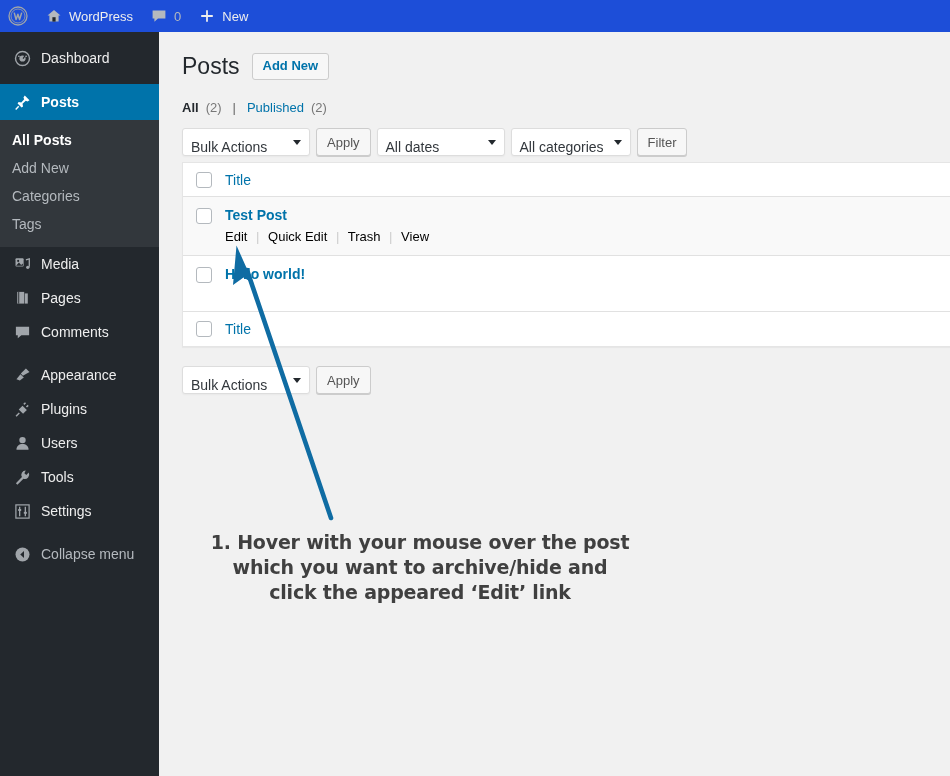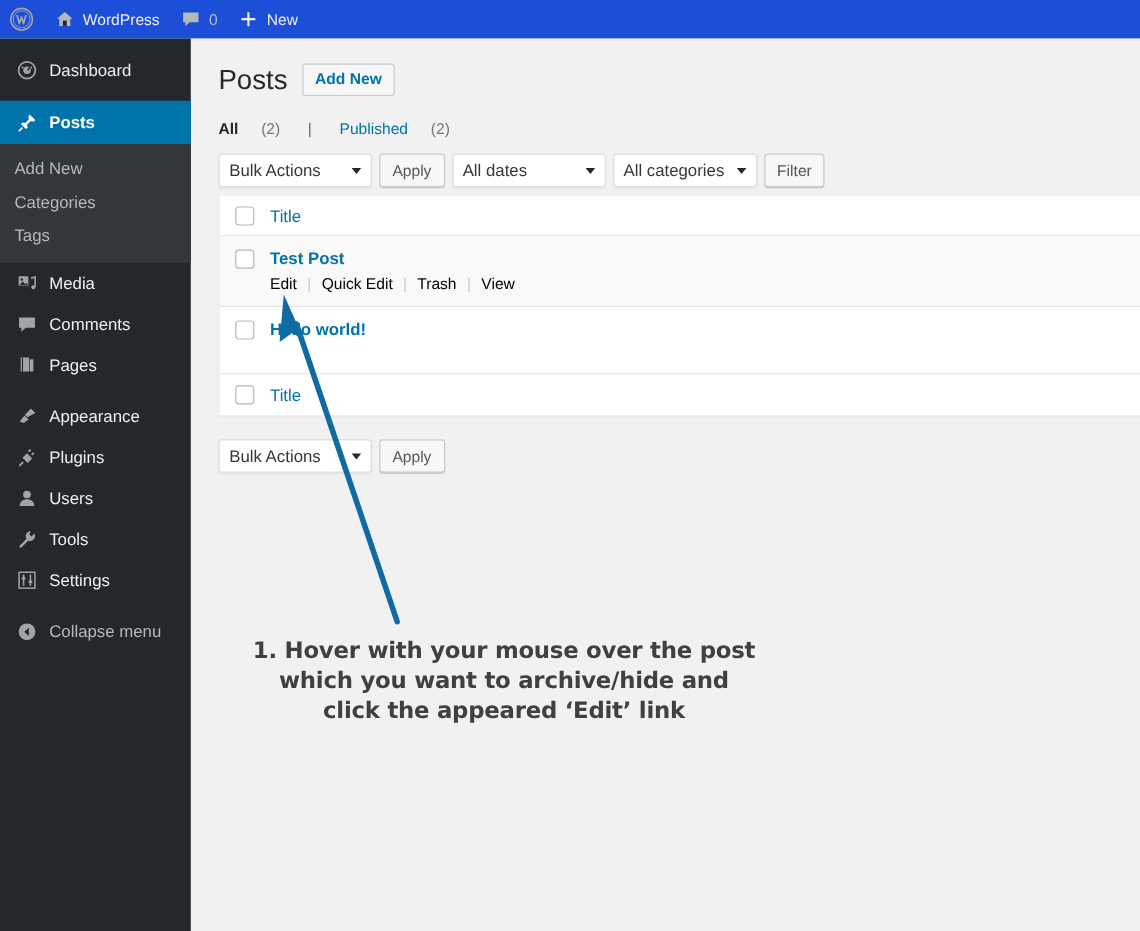--- a/index.html
+++ b/index.html
@@ -108,37 +108,37 @@
     border-radius: 3px;
     color: #0073aa;
     font-size: 13px; font-weight: bold;
     padding: 4px 10px 5px;
     line-height: 16px;
   }
   .subsubsub {
     margin-top: 19px;
     font-size: 13px;
     color: #0073aa;
-    display: flex; align-items: baseline; gap: 16px;
+    display: flex; align-items: baseline; gap: 4px;
   }
   .subsubsub .cur { color: #23282d; font-weight: bold; }
   .subsubsub .lnk { color: #0073aa; }
   .subsubsub .cnt { color: #777; margin-left: 3px; }
   .subsubsub .sep { color: #666; margin: 0 7px; }
 
   .tablenav { margin-top: 13px; display: flex; align-items: center; gap: 6px; }
   .tablenav.bottom { margin-top: 19px; }
   .select {
     position: relative;
     background: #fff;
     border: 1px solid #ddd;
     border-radius: 3px;
     height: 28px; min-width: 128px;
     font-size: 14px; color: #32373c;
-    display: flex; align-items: center;
+    display: flex; align-items: flex-end;
     padding: 0 26px 0 8px;
     box-shadow: 0 1px 2px rgba(0,0,0,.04);
   }
   .select .caret {
     position: absolute; right: 8px; top: 50%; margin-top: -2px;
     width: 0; height: 0;
     border-left: 4px solid transparent;
     border-right: 4px solid transparent;
     border-top: 5px solid #23282d;
   }
@@ -289,20 +289,21 @@
       <span class="mi-icon">
         <svg width="17" height="17" viewBox="0 0 18 18">
           <path d="M11.4 1.6 L16.4 6.6 L14.3 8.0 L12.5 7.2 L9.0 10.3 L9.6 13.2 L8.0 14.2 L3.8 10.0 L4.9 8.5 L7.7 9.0 L10.8 5.5 L10.0 3.7 Z" fill="#ffffff"></path>
           <path d="M5.0 13.0 L1.8 16.3" stroke="#ffffff" stroke-width="1.5"></path>
         </svg>
       </span>
       <span>Posts</span>
     </div>
 
     <div class="submenu">
+      <div class="submenu-item current">All Posts</div>
       <div class="submenu-item">Add New</div>
       <div class="submenu-item">Categories</div>
       <div class="submenu-item">Tags</div>
     </div>
 
     <div class="menu-item">
       <span class="mi-icon">
         <svg width="17" height="17" viewBox="0 0 18 18">
           <rect x="1.6" y="2.4" width="8.6" height="8.6" rx="1" fill="#a0a5aa"></rect>
           <circle cx="4.4" cy="5.2" r="1.1" fill="#23282d"></circle>
@@ -310,35 +311,35 @@
           <path d="M12.6 4.0 L16.2 3.0 L16.2 11.4" fill="none" stroke="#a0a5aa" stroke-width="1.4"></path>
           <circle cx="14.6" cy="12.0" r="1.8" fill="#a0a5aa"></circle>
         </svg>
       </span>
       <span>Media</span>
     </div>
 
     <div class="menu-item">
       <span class="mi-icon">
         <svg width="17" height="17" viewBox="0 0 18 18">
-          <path d="M2.0 2.8 h14 v9.0 h-8.2 l-3.8 3.4 v-3.4 h-2 z" fill="#a0a5aa"></path>
-        </svg>
-      </span>
-      <span>Comments</span>
-    </div>
-
-    <div class="menu-item">
-      <span class="mi-icon">
-        <svg width="17" height="17" viewBox="0 0 18 18">
           <rect x="3.4" y="2.0" width="7.4" height="12.4" fill="#a0a5aa"></rect>
           <rect x="11.4" y="3.6" width="3.2" height="10.8" fill="#a0a5aa"></rect>
           <path d="M5.0 2.0 v12.4" stroke="#23282d" stroke-width="1"></path>
         </svg>
       </span>
       <span>Pages</span>
+    </div>
+
+    <div class="menu-item">
+      <span class="mi-icon">
+        <svg width="17" height="17" viewBox="0 0 18 18">
+          <path d="M2.0 2.8 h14 v9.0 h-8.2 l-3.8 3.4 v-3.4 h-2 z" fill="#a0a5aa"></path>
+        </svg>
+      </span>
+      <span>Comments</span>
     </div>
 
     <div class="menu-item spaced">
       <span class="mi-icon">
         <svg width="17" height="17" viewBox="0 0 18 18">
           <path d="M12.6 1.6 L16.4 5.4 L9.4 9.2 L7.2 7.0 Z" fill="#a0a5aa"></path>
           <path d="M6.8 7.6 L10.4 11.2 L6.2 14.4 L2.6 13.0 Z" fill="#a0a5aa"></path>
         </svg>
       </span>
       <span>Appearance</span>

